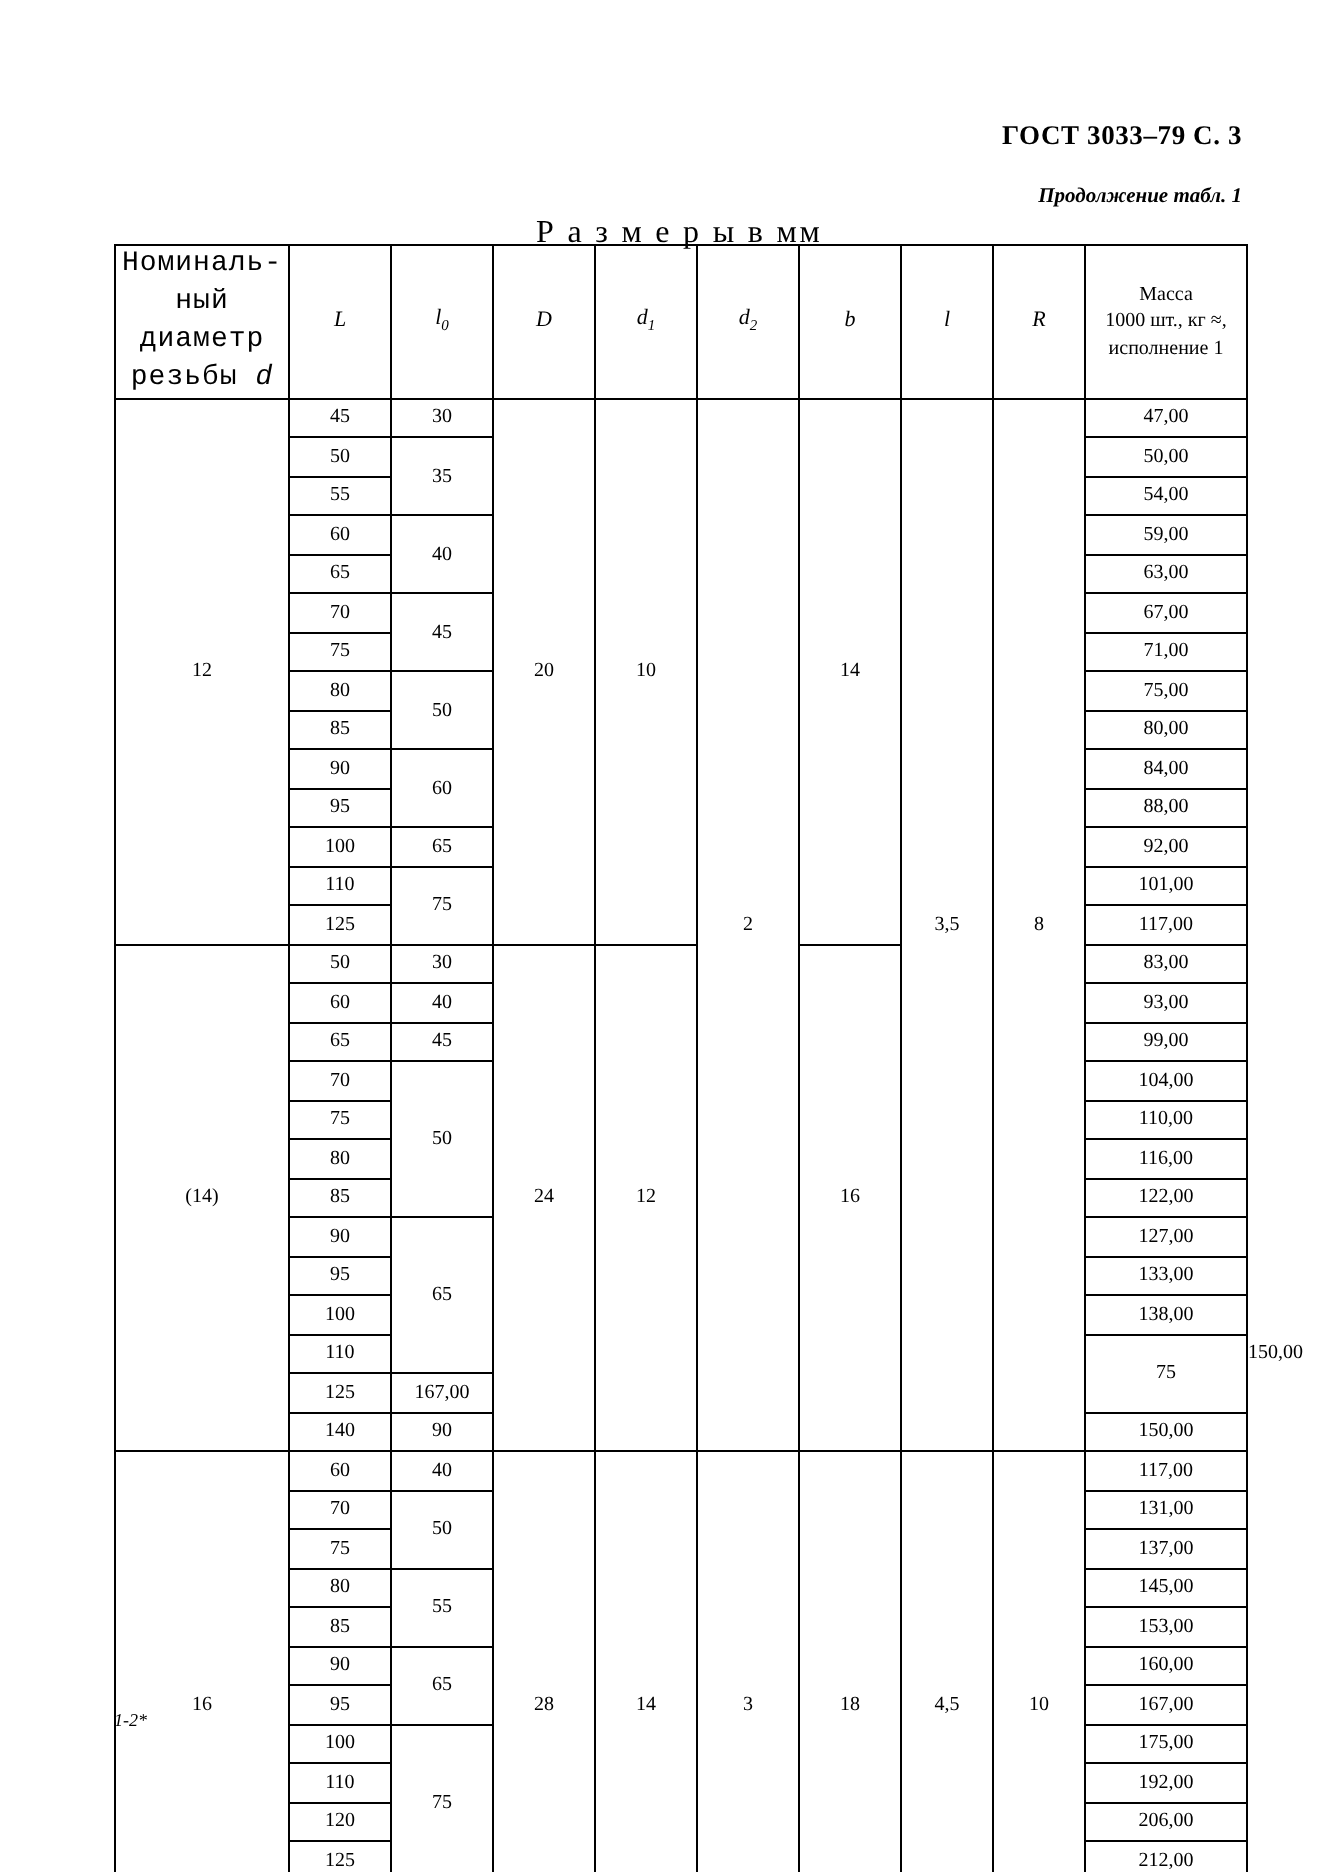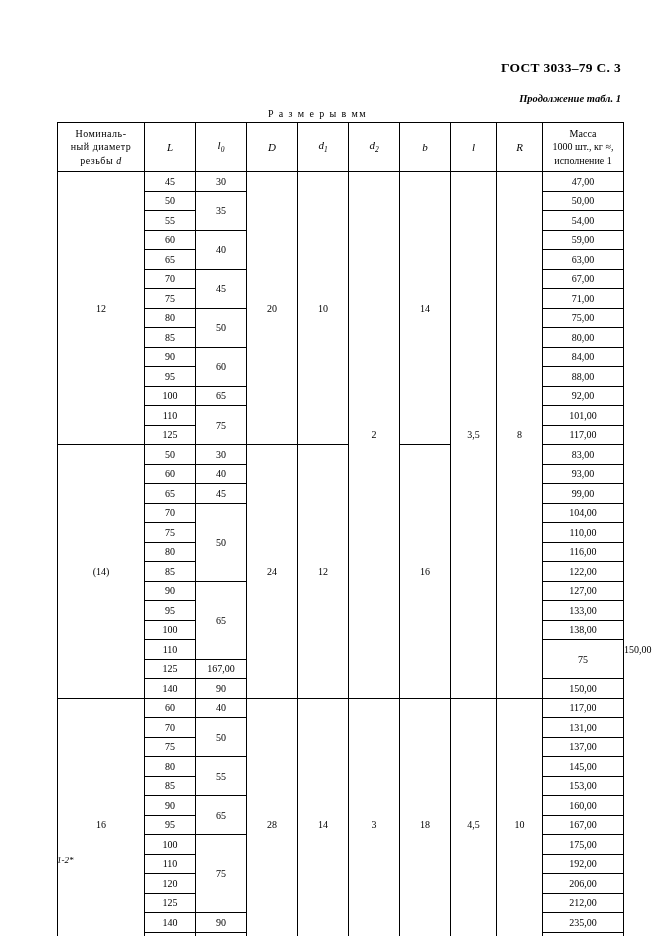--- a/index.html
+++ b/index.html
@@ -37,21 +37,21 @@
     right: 40px;
     font-size: 10.5px;
     font-style: italic;
     white-space: nowrap;
     font-weight: bold;
   }
   .sizes-caption {
     position: absolute;
     top: 108px;
     left: 268px;
-    font-size: 10px;
+    font-size: 16px;
     letter-spacing: 1.4px;
     white-space: nowrap;
   }
   table.main {
     position: absolute;
     left: 57px;
     top: 122px;
     border-collapse: collapse;
     width: 566px;
     table-layout: fixed;
@@ -72,23 +72,24 @@
   }
   thead td.ital {
     font-style: italic;
     font-size: 11px;
   }
   thead td .sub {
     font-size: 7.5px;
     vertical-align: sub;
   }
   .hdr-small {
-    font-size: 10px;
+    font-size: 14px;
     letter-spacing: 0.5px;
     line-height: 1.35;
+    font-family: Liberation Mono, monospace;
   }
   .hdr-mass {
     font-size: 10px;
     line-height: 1.35;
   }
   tbody td {
     height: 18.5px;
     font-size: 10px;
   }
   .grp-sep td {

